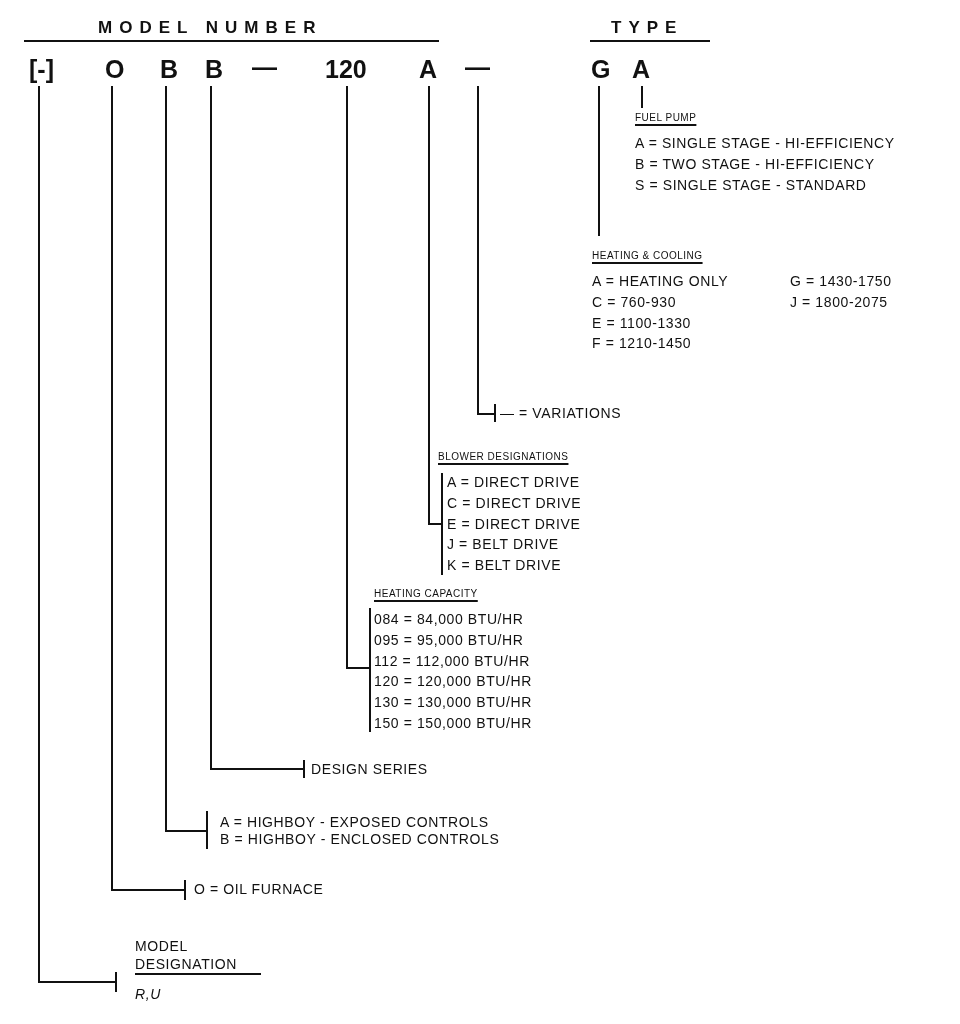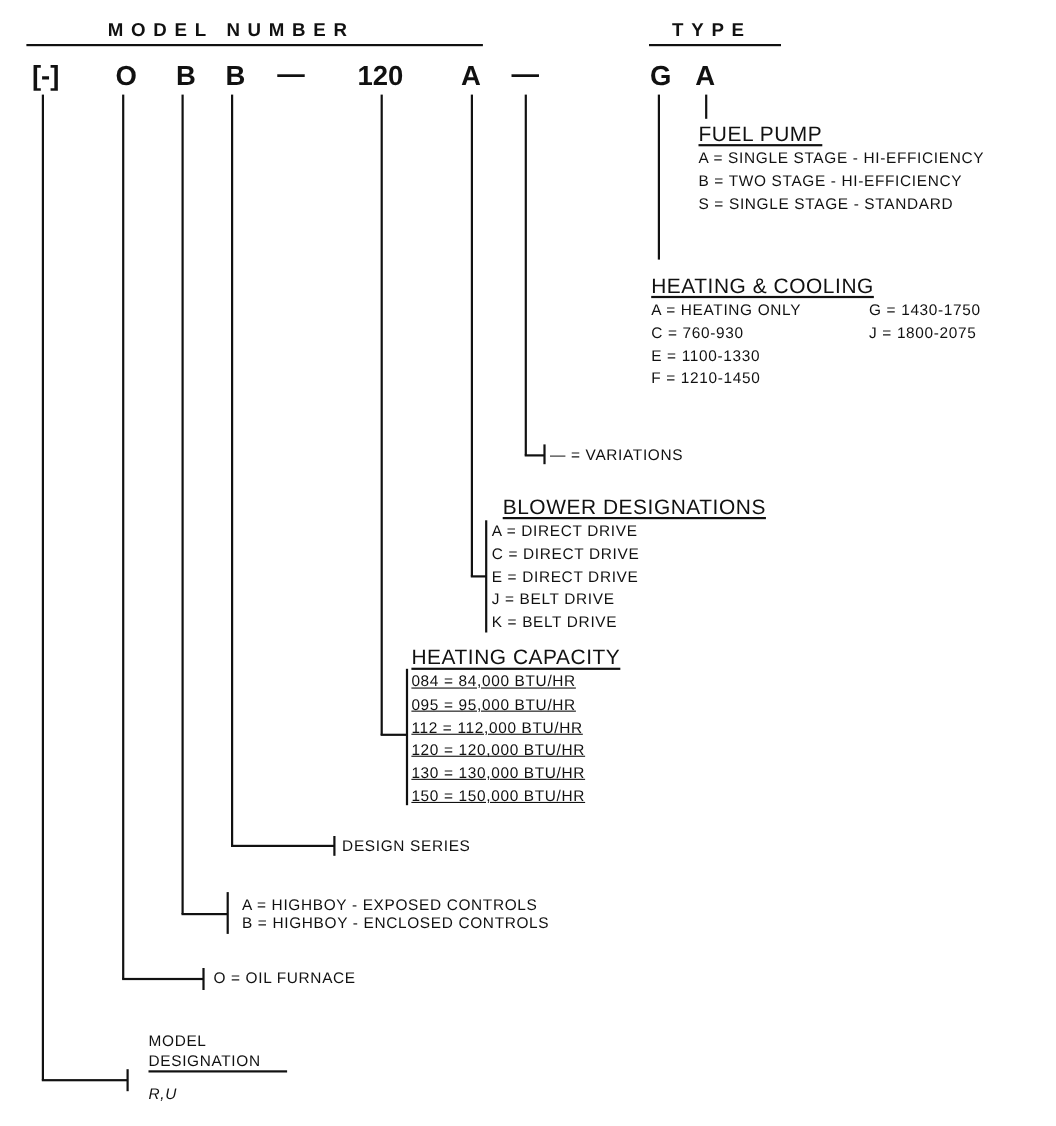--- a/index.html
+++ b/index.html
@@ -1,20 +1,20 @@
 <!DOCTYPE html>
 <html><head>
 <meta charset="utf-8">
 <style>
   html,body{margin:0;padding:0;background:#ffffff;}
   body{width:960px;height:1024px;position:relative;overflow:hidden;font-family:"Liberation Sans",sans-serif;color:#111;}
   .abs{position:absolute;white-space:nowrap;}
   .title{font-weight:bold;font-size:17px;letter-spacing:7px;}
   .code{font-weight:bold;font-size:25px;}
-  .hdr{font-size:19px;letter-spacing:0.5px;text-decoration:underline;text-underline-offset:3px;text-decoration-thickness:1.5px;}
+  .hdr{font-size:10px;letter-spacing:0.5px;text-decoration:underline;text-underline-offset:3px;text-decoration-thickness:1.5px;}
   .txt{font-size:14px;letter-spacing:0.6px;line-height:20.8px;}
   .vl{position:absolute;width:2px;background:#111;}
   .hl{position:absolute;height:2px;background:#111;}
   .tick{position:absolute;width:2px;background:#111;}
 </style>
 </head>
 <body>
 
 <div class="abs title" style="left:98px;top:18px;">MODEL NUMBER</div>
 <div class="hl" style="left:24px;top:40px;width:415px;"></div>
@@ -78,31 +78,31 @@
   <div>E = 1100-1330</div>
   <div>F = 1210-1450</div>
 </div>
 <div class="abs txt" style="left:790px;top:271px;">
   <div>G = 1430-1750</div>
   <div>J = 1800-2075</div>
 </div>
 
 <div class="abs txt" style="left:500px;top:403px;">— = VARIATIONS</div>
 
-<div class="abs hdr" style="left:457px;top:451px;">BLOWER DESIGNATIONS</div>
+<div class="abs hdr" style="left:438px;top:451px;">BLOWER DESIGNATIONS</div>
 <div class="abs txt" style="left:447px;top:472px;">
   <div>A = DIRECT DRIVE</div>
   <div>C = DIRECT DRIVE</div>
   <div>E = DIRECT DRIVE</div>
   <div>J = BELT DRIVE</div>
   <div>K = BELT DRIVE</div>
 </div>
 
 <div class="abs hdr" style="left:374px;top:588px;">HEATING CAPACITY</div>
-<div class="abs txt" style="left:374px;top:609px;text-decoration:underline;">
+<div class="abs txt" style="left:374px;top:609px;">
   <div>084 = 84,000 BTU/HR</div>
   <div>095 = 95,000 BTU/HR</div>
   <div>112 = 112,000 BTU/HR</div>
   <div>120 = 120,000 BTU/HR</div>
   <div>130 = 130,000 BTU/HR</div>
   <div>150 = 150,000 BTU/HR</div>
 </div>
 
 <div class="abs txt" style="left:311px;top:759px;">DESIGN SERIES</div>
 

